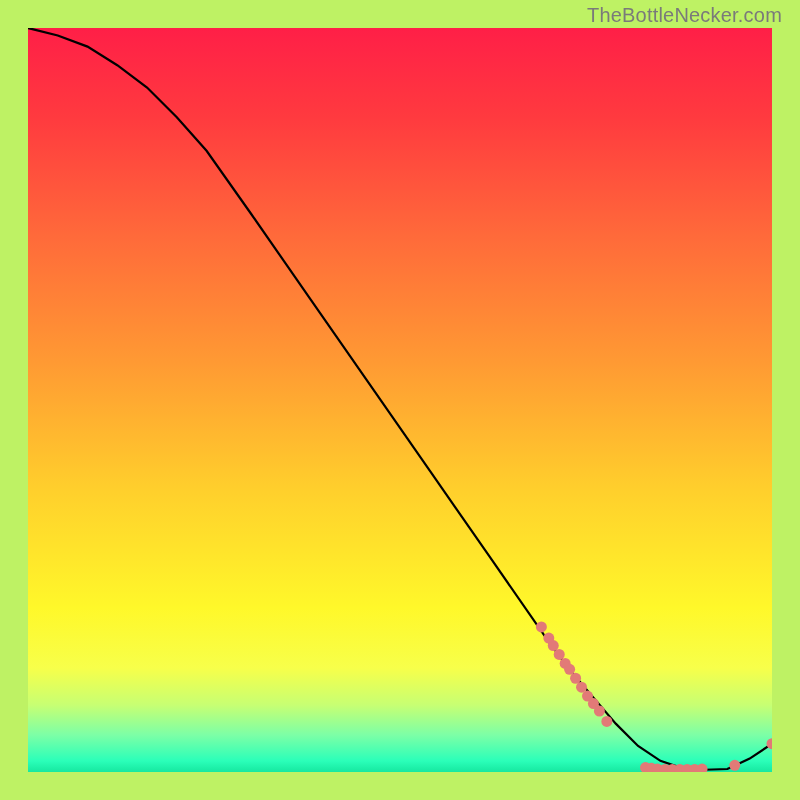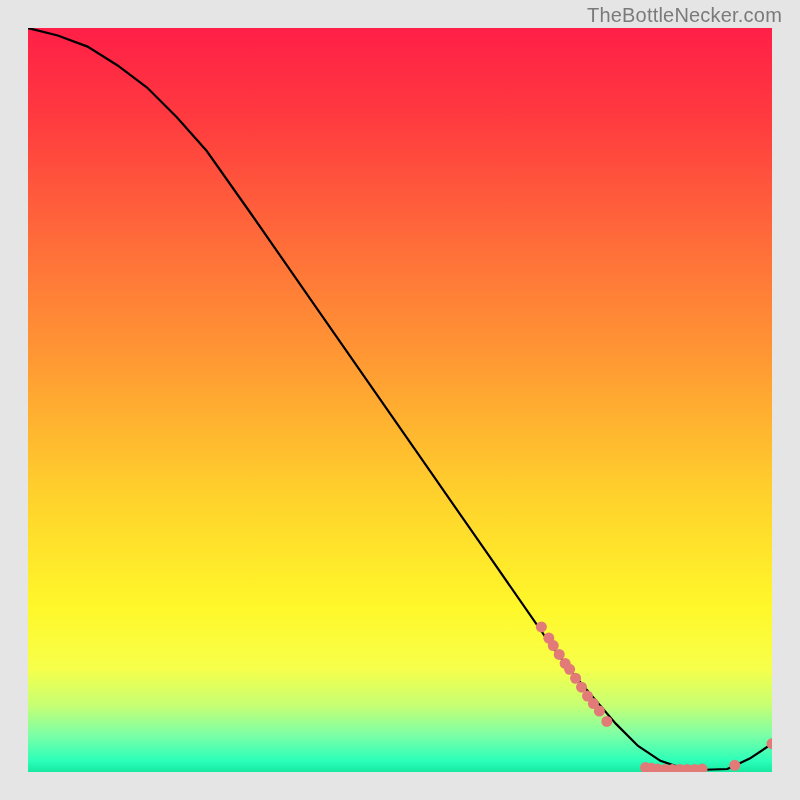--- a/index.html
+++ b/index.html
@@ -7,21 +7,21 @@
     padding: 0;
     width: 800px;
     height: 800px;
     background: #000;
     font-family: Arial, Helvetica, sans-serif;
   }
   .stage {
     position: relative;
     width: 800px;
     height: 800px;
-    background: #e5e5e5;
+    background: #bef264;
   }
   .watermark {
     position: absolute;
     top: 4px;
     right: 18px;
     color: #7a7a7a;
     font-size: 20px;
     font-weight: 400;
     letter-spacing: 0.2px;
     z-index: 20;

